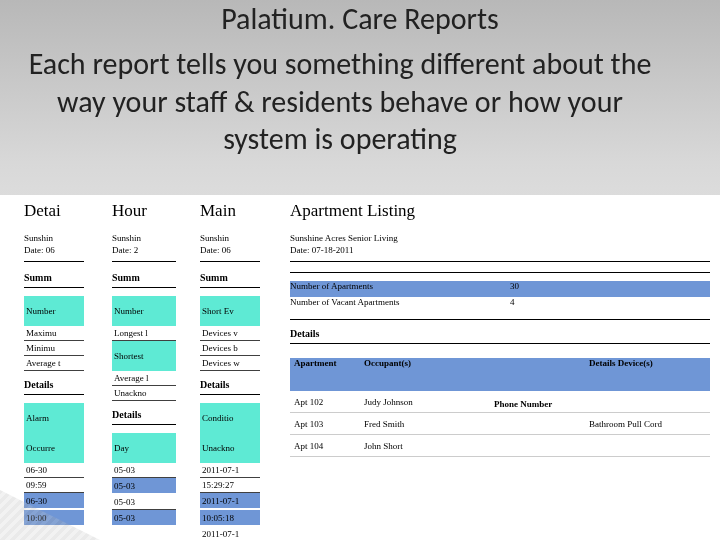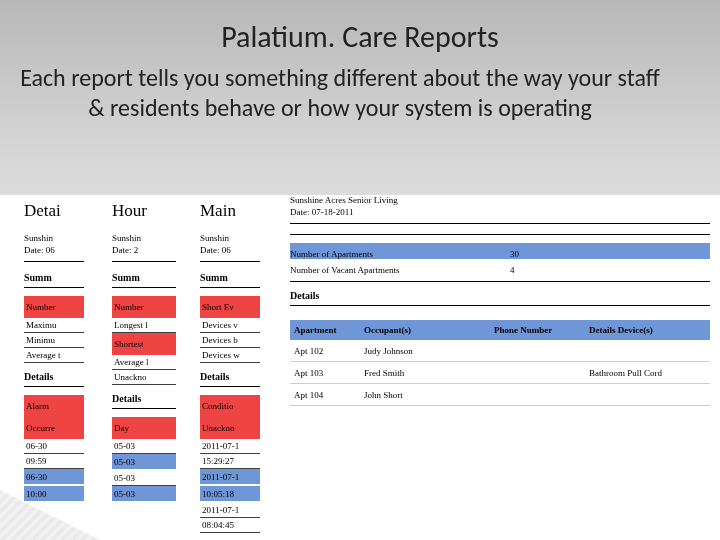--- a/index.html
+++ b/index.html
@@ -9,25 +9,24 @@
     font-family: Calibri, Arial, sans-serif;
     background: linear-gradient(180deg, #b8b8b8 0%, #d8d8d8 30%, #ebebeb 60%, #f5f5f5 100%);
     overflow: hidden;
     position: relative;
   }
   .title {
     text-align: center;
     font-size: 30px;
     font-weight: 400;
     color: #222;
-    margin-top: 18px;
   }
   .subtitle {
     text-align: center;
-    font-size: 24px;
+    font-size: 30px;
     font-weight: 400;
     color: #222;
     margin: 8px 60px 14px 20px;
     line-height: 1.25;
   }
   .reports-area {
     position: absolute;
     top: 195px;
     left: 0;
     width: 720px;
@@ -49,42 +48,42 @@
     color: #000;
     margin: 6px 0 12px 0;
     white-space: nowrap;
     overflow: hidden;
   }
   .org { font-size: 9px; color: #000; margin-bottom: 2px; white-space: nowrap; overflow: hidden; }
   .date { font-size: 9px; color: #000; white-space: nowrap; overflow: hidden; }
   .hr { border-top: 1px solid #000; margin: 6px 0 10px 0; }
   .section-label { font-weight: bold; font-size: 10px; margin: 8px 0 4px 0; }
   .hr2 { border-top: 1px solid #000; margin: 2px 0 8px 0; }
-  .hdrrow { display: flex; background: #ef4444; height: 22px; font-size: 9px; align-items: center; overflow: hidden; white-space: nowrap; }
+  .hdrrow { display: flex; background: #5eead4; height: 30px; font-size: 9px; align-items: center; overflow: hidden; white-space: nowrap; }
   .hdrrow > div { padding: 0 2px; }
   .plainrow { display: flex; height: 15px; font-size: 9px; align-items: center; white-space: nowrap; overflow: hidden; border-bottom: 1px solid #404040; }
   .plainrow > div { padding: 0 2px; }
   .bluecell { background: #6f96d6; height: 15px; display: flex; align-items: center; padding: 0 2px; font-size: 9px; white-space: nowrap; overflow: hidden; margin-bottom: 2px; }
   
   #r1 { left: 24px; width: 60px; }
   
   #r2 { left: 112px; width: 64px; }
   
   #r3 { left: 200px; width: 60px; }
   
   #r4 { left: 290px; width: 420px; }
-  .apt-head { display: flex; background: #6f96d6; height: 20px; align-items: center; font-size: 9px; font-weight: bold; }
+  .apt-head { display: flex; background: #6f96d6; height: 33px; font-size: 9px; font-weight: bold; }
   .apt-head > div { padding: 0 4px; }
   .apt-row { display: flex; height: 22px; align-items: center; font-size: 9px; border-bottom: 1px solid #ccc; }
   .apt-row > div { padding: 0 4px; }
   .c-apt { width: 70px; }
   .c-occ { width: 130px; }
-  .c-phone { width: 95px; }
+  .c-phone { width: 95px; margin-top: 41px; }
   .c-dev { width: 120px; }
-  .sumrow { display: flex; font-size: 9px; height: 16px; align-items: flex-end; }
+  .sumrow { display: flex; font-size: 9px; height: 16px; align-items: flex-start; }
   .sumrow .lab { width: 220px; }
   .sumrow .val { width: 40px; }
   .bgblue { background: #6f96d6; }
   .decor {
     position: absolute;
     left: 0;
     bottom: 0;
     width: 100px;
     height: 50px;
     background: linear-gradient(135deg, #aaa 25%, #ccc 25%, #ccc 50%, #aaa 50%, #aaa 75%, #ccc 75%);
@@ -224,20 +223,21 @@
       </div>
     <div class="plainrow">
         <div>2011-07-1</div>
       </div>
     <div class="plainrow">
         <div>08:04:45</div>
       </div>
   </div>
 
   <div class="report" id="r4">
+    <div class="rhead">Apartment Listing</div>
     <div class="org">Sunshine Acres Senior Living</div>
     <div class="date">Date:   07-18-2011</div>
     <div class="hr"></div>
     <div class="hr2"></div>
     <div class="sumrow bgblue">
       <div class="lab">Number of Apartments</div>
         <div class="val">30</div>
     </div>
     <div class="sumrow">
       <div class="lab">Number of Vacant Apartments</div>

